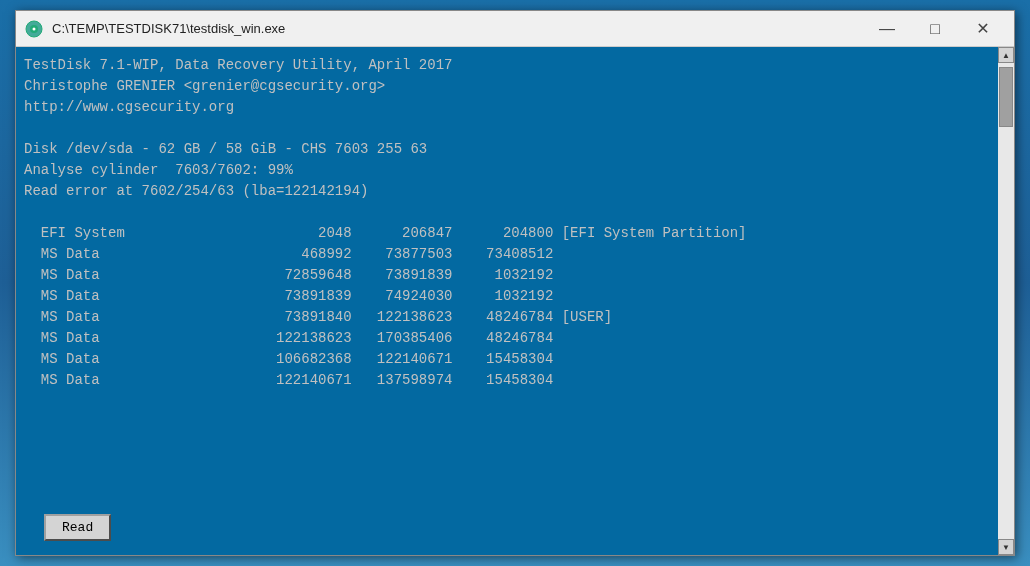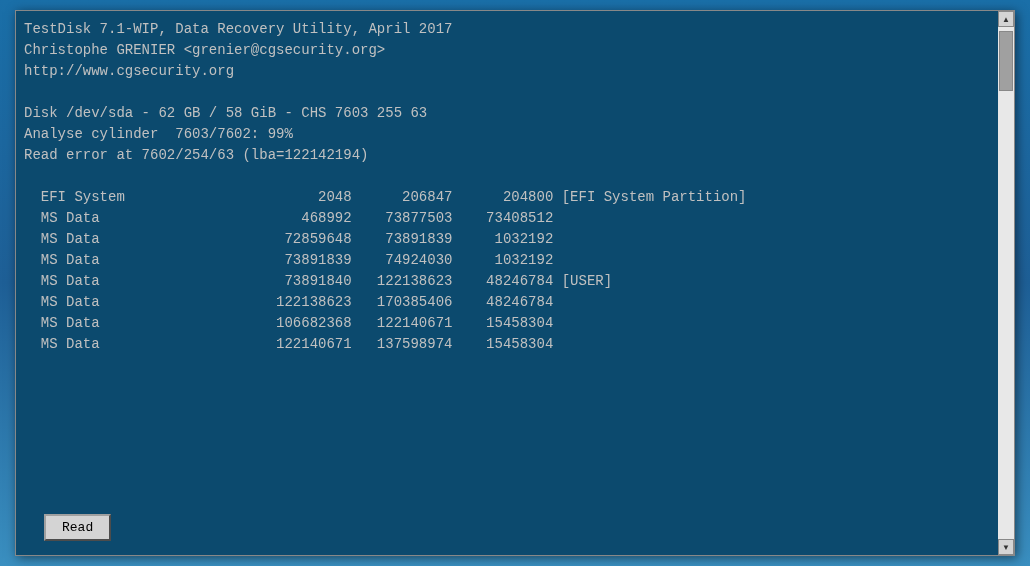--- a/index.html
+++ b/index.html
@@ -59,21 +59,21 @@
       cursor: pointer;
       display: flex;
       align-items: center;
       justify-content: center;
       font-size: 16px;
       color: #444;
     }
     .console-wrapper {
       flex: 1;
       display: flex;
-      background: #0c4a6e;
+      background: #0369a1;
       overflow: hidden;
     }
     .console-content {
       flex: 1;
       overflow: hidden;
       padding: 8px 6px 8px 8px;
     }
     .console-text {
       font-family: 'Courier New', Consolas, monospace;
       font-size: 14px;
@@ -126,20 +126,35 @@
       font-size: 13px;
       font-family: 'Courier New', monospace;
       color: #000;
       cursor: pointer;
     }
   </style>
 </head>
 <body>
 
 <div class="window">
+  <div class="titlebar">
+    <div class="titlebar-icon">
+      <svg width="18" height="18" viewBox="0 0 18 18">
+        <circle cx="9" cy="9" r="8" fill="#4a9" stroke="#2a7" stroke-width="1"></circle>
+        <circle cx="9" cy="9" r="4" fill="#2a7"></circle>
+        <circle cx="9" cy="9" r="1.5" fill="#fff"></circle>
+      </svg>
+    </div>
+    <span class="titlebar-title">C:\TEMP\TESTDISK71\testdisk_win.exe</span>
+    <div class="titlebar-buttons">
+      <button class="titlebar-btn">—</button>
+      <button class="titlebar-btn">□</button>
+      <button class="titlebar-btn close">✕</button>
+    </div>
+  </div>
   <div class="console-wrapper">
     <div class="console-content">
       <div class="console-text" id="console-output">TestDisk 7.1-WIP, Data Recovery Utility, April 2017
 Christophe GRENIER &lt;grenier@cgsecurity.org&gt;
 http://www.cgsecurity.org
 
 Disk /dev/sda - 62 GB / 58 GiB - CHS 7603 255 63
 Analyse cylinder  7603/7602: 99%
 Read error at 7602/254/63 (lba=122142194)
 

